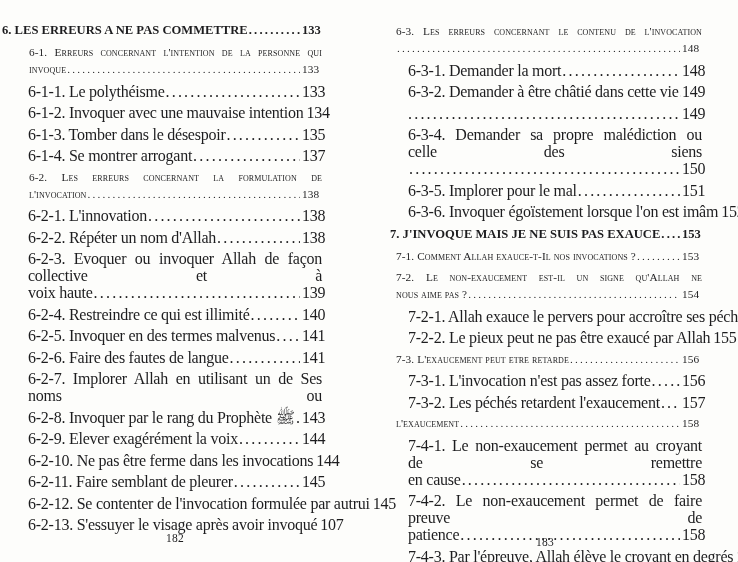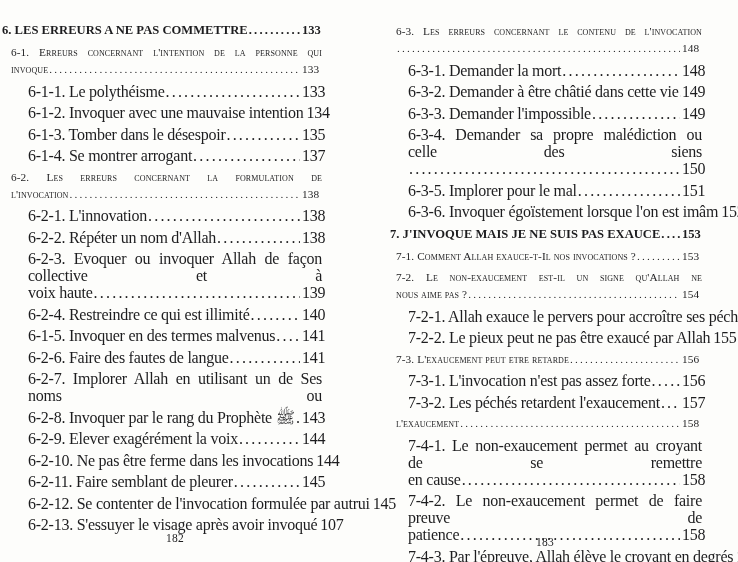--- a/index.html
+++ b/index.html
@@ -9,21 +9,21 @@
     font-family:"Liberation Serif","DejaVu Serif",serif;
     color:#1d1d1f;
   }
   .canvas{position:absolute;inset:0;}
   .page{position:absolute;top:0;}
   #left-page{left:2px;top:21px;width:320px;}
   #right-page{left:388px;top:23px;width:314px;}
 
   .entry{font-size:16px;line-height:17px;letter-spacing:-0.25px;margin-bottom:4.5px;}
   .lvl1{font-weight:bold;font-size:12.6px;line-height:18px;letter-spacing:0;margin-bottom:5px;}
-  .lvl2{margin-left:9px;font-variant:small-caps;font-size:11.3px;letter-spacing:0.1px;}
+  .lvl2{margin-left:27px;font-variant:small-caps;font-size:11.3px;letter-spacing:0.1px;}
   .lvl3{margin-left:26px;}
   #right-page .lvl1{margin-left:2px;}
   #right-page .lvl2{margin-left:8px;}
   #right-page .lvl3{margin-left:20px;}
 
   .wrap-line{text-align:justify;text-align-last:justify;}
   .lrow{display:flex;align-items:baseline;}
   .txt{white-space:nowrap;margin-right:1px;}
   .leader{flex:1 1 auto;overflow:hidden;white-space:nowrap;min-width:0;}
   .leader::after{
@@ -117,21 +117,21 @@
       </div>
       <div class="entry lvl3">
         <div class="lrow">
           <span class="txt">6-2-4. Restreindre ce qui est illimité</span>
           <span class="leader"></span>
           <span class="num">140</span>
         </div>
       </div>
       <div class="entry lvl3">
         <div class="lrow">
-          <span class="txt">6-1-5. Invoquer en des termes malvenus</span>
+          <span class="txt">6-2-5. Invoquer en des termes malvenus</span>
           <span class="leader"></span>
           <span class="num">141</span>
         </div>
       </div>
       <div class="entry lvl3">
         <div class="lrow">
           <span class="txt">6-2-6. Faire des fautes de langue</span>
           <span class="leader"></span>
           <span class="num">141</span>
         </div>
@@ -200,21 +200,20 @@
       </div>
       <div class="entry lvl3">
         <div class="lrow">
           <span class="txt">6-3-2. Demander à être châtié dans cette vie</span>
           <span class="leader"></span>
           <span class="num">149</span>
         </div>
       </div>
       <div class="entry lvl3">
         <div class="lrow">
-          <span class="txt">6-3-3. Demander l'impossible</span>
           <span class="leader"></span>
           <span class="num">149</span>
         </div>
       </div>
       <div class="entry lvl3">
         <div class="wrap-line">6-3-4. Demander sa propre malédiction ou celle des siens</div>
         <div class="lrow">
           <span class="txt"></span>
           <span class="leader"></span>
           <span class="num">150</span>

